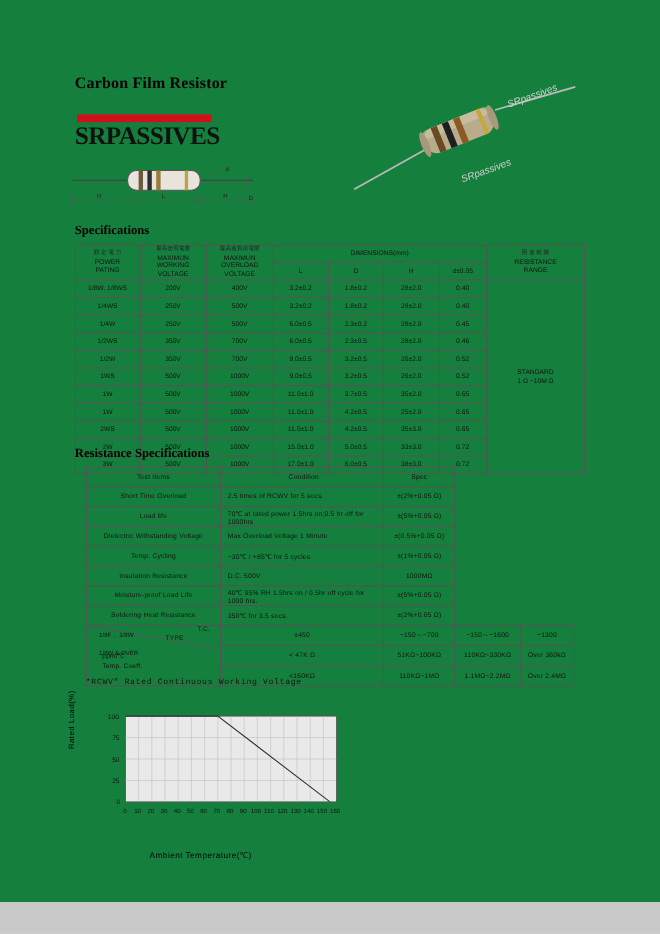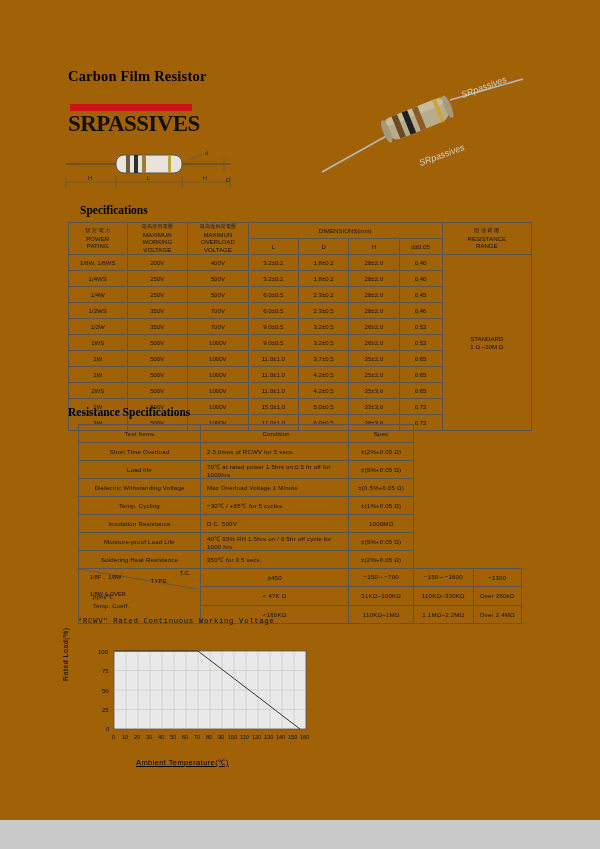--- a/index.html
+++ b/index.html
@@ -16,21 +16,21 @@
     height: 849px;
     background: #ffffff;
     overflow: hidden;
     box-sizing: border-box;
   }
   .sheet {
     position: absolute;
     left: 0; top: 0;
     width: 600px;
     height: 820px;
-    background: #a16207;
+    background: #15803d;
   }
   .bottom-band {
     position: absolute;
     left: 0; top: 820px;
     width: 600px; height: 29px;
     background: #c9c9c9;
   }
 
   
   .doc-title {
@@ -93,21 +93,21 @@
   }
 
   
   .sec-head {
     position: absolute;
     font-family: "Liberation Serif", serif;
     font-weight: bold;
     font-size: 11.5px;
     color: #000;
   }
-  #sec-spec { left: 80px; top: 204px; }
+  #sec-spec { left: 68px; top: 204px; }
   #sec-elec { left: 68px; top: 406px; }
 
   
   table {
     border-collapse: collapse;
     font-size: 6px;
     color: #111;
   }
   table td, table th {
     border: 1px solid #555;
@@ -218,24 +218,23 @@
     top: 36px;
     transform: rotate(-90deg);
     transform-origin: left top;
     font-size: 7px;
     letter-spacing: 0.5px;
     white-space: nowrap;
   }
   .chart-xlabel {
     position: absolute;
     left: 74px;
-    top: 112px;
+    top: 127px;
     font-size: 7.5px;
     letter-spacing: 0.4px;
-    text-decoration: underline;
   }
   .chart-svg {
     position: absolute;
     left: 18px;
     top: 0;
   }
 </style>
 </head>
 <body>
 

